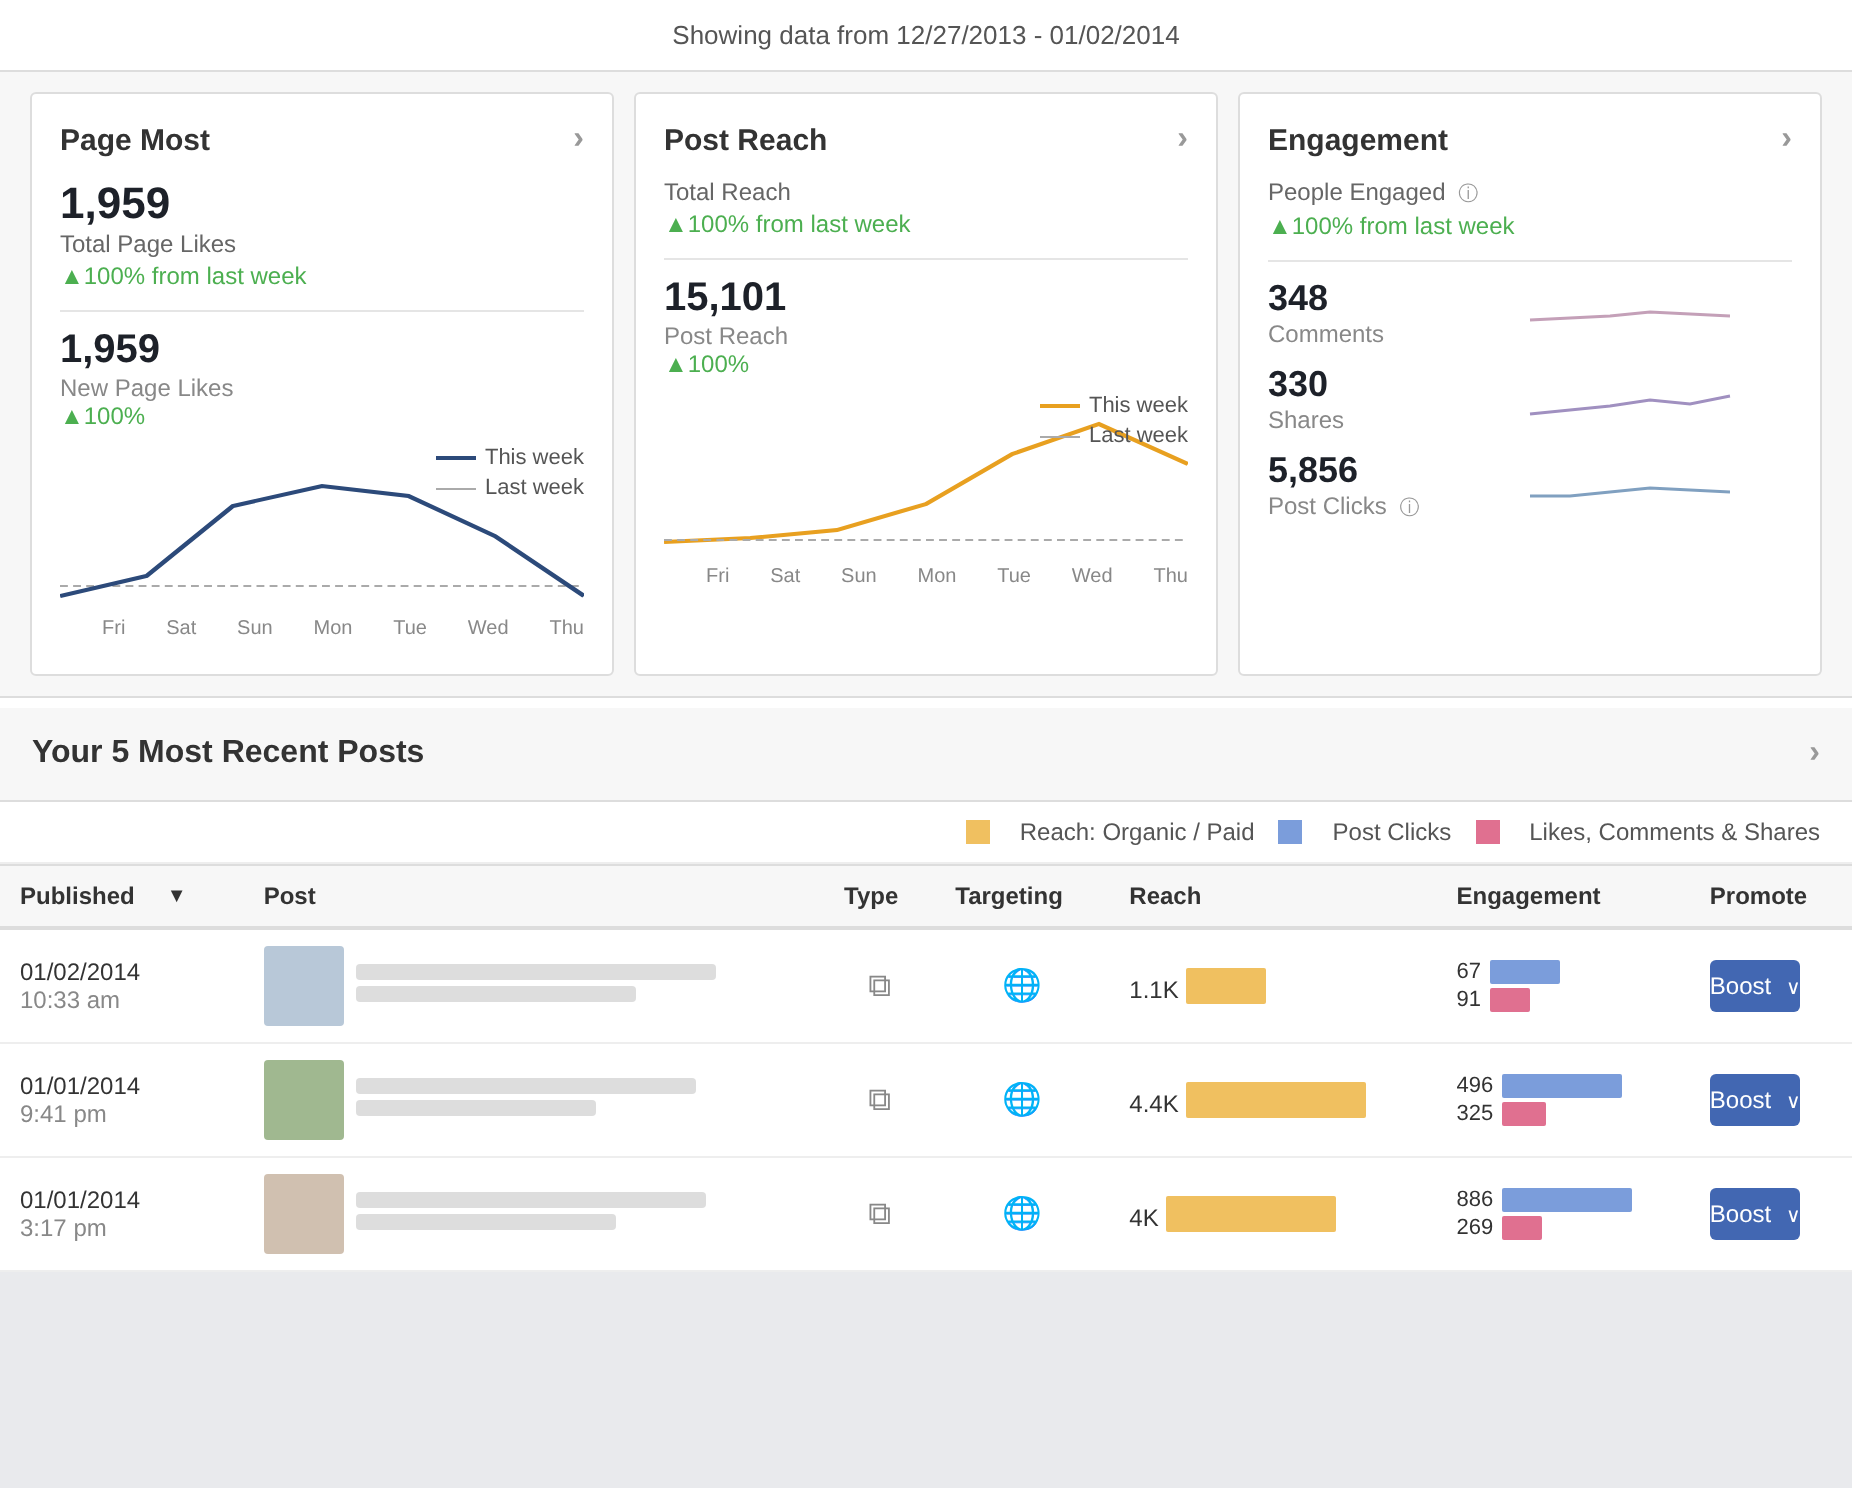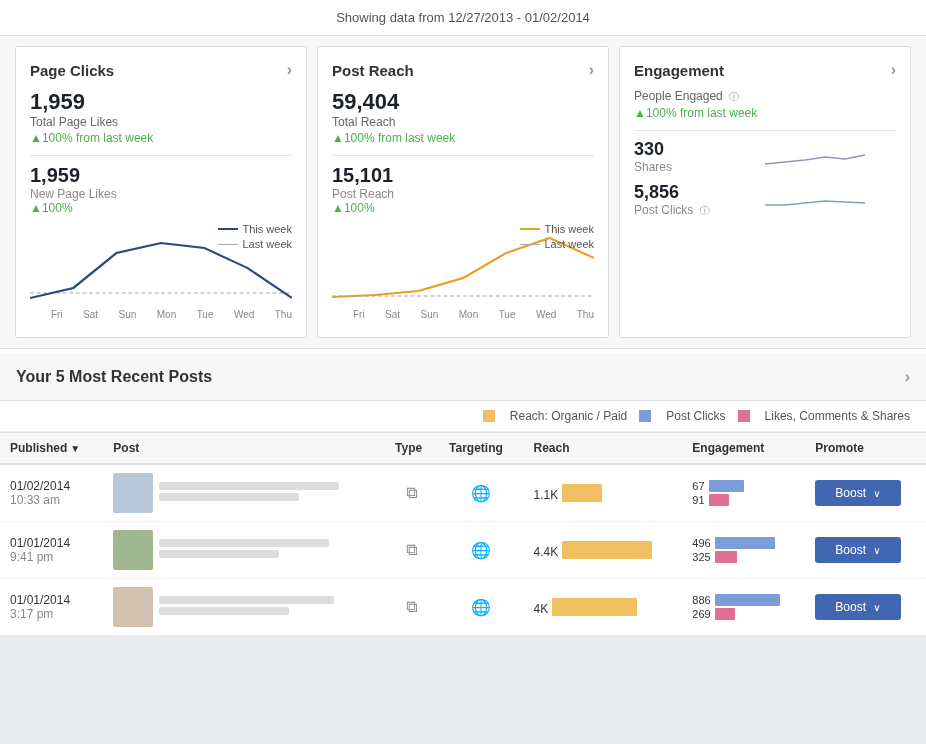--- a/index.html
+++ b/index.html
@@ -49,57 +49,57 @@
     .recent-posts-header { padding: 14px 16px; border-bottom: 1px solid #ddd; font-size: 16px; font-weight: bold; color: #333; display: flex; justify-content: space-between; align-items: center; background: #f7f7f7; }
     .recent-posts-header .arrow { color: #999; font-size: 16px; }
 
     .legend-bar { display: flex; align-items: center; justify-content: flex-end; padding: 8px 16px; gap: 12px; font-size: 12px; color: #555; border-bottom: 1px solid #eee; }
     .legend-color-box { width: 12px; height: 12px; display: inline-block; margin-right: 3px; }
 
     .posts-table { width: 100%; border-collapse: collapse; }
     .posts-table th { background: #f7f7f7; border-bottom: 2px solid #ddd; border-top: 1px solid #ddd; padding: 8px 10px; text-align: left; font-size: 12px; color: #333; font-weight: bold; }
     .posts-table td { border-bottom: 1px solid #eee; padding: 8px 10px; vertical-align: middle; font-size: 12px; color: #333; }
 
-    .published-header { cursor: pointer; display: flex; align-items: center; gap: 3px; }
+    .published-header { cursor: pointer; display: flex; align-items: center; gap: 16px; }
     .sort-arrow { font-size: 10px; }
 
     .post-thumb { width: 40px; height: 40px; background: #ccc; border-radius: 2px; display: inline-block; vertical-align: middle; margin-right: 6px; }
     .post-content { display: flex; align-items: center; }
     .post-text-line { height: 8px; background: #ddd; border-radius: 2px; margin-bottom: 3px; }
 
     .type-icon { font-size: 16px; color: #888; text-align: center; }
     .globe-icon { font-size: 16px; color: #4267B2; text-align: center; }
 
     .reach-bar-container { display: flex; align-items: flex-end; gap: 4px; }
     .reach-bar { height: 18px; background: #f0c060; border-radius: 1px; }
 
     .engagement-bars { display: flex; flex-direction: column; gap: 2px; }
     .eng-bar-row { display: flex; align-items: center; gap: 4px; font-size: 11px; }
     .eng-bar-blue { height: 12px; background: #7b9ddb; border-radius: 1px; }
     .eng-bar-pink { height: 12px; background: #e07090; border-radius: 1px; }
 
-    .boost-btn { background: #4267B2; color: #fff; border: none; border-radius: 3px; padding: 6px 20px; font-size: 12px; cursor: pointer; white-space: nowrap; }
+    .boost-btn { background: #4267B2; color: #fff; border: none; border-radius: 3px; padding: 6px 0; font-size: 12px; cursor: pointer; white-space: nowrap; }
     .boost-btn .chevron { font-size: 10px; margin-left: 4px; }
 
     .info-icon { font-size: 10px; color: #999; cursor: help; margin-left: 3px; }
   </style>
 </head>
 <body>
 
 <div class="main-container">
 
   <div class="date-header">
     <span>Showing data from 12/27/2013 - 01/02/2014</span>
   </div>
 
   <div class="stats-row">
 
     <div class="stat-card">
       <div class="stat-card-title">
-        <span>Page Clicks</span>
+        <span>Page Most</span>
         <span class="arrow">›</span>
       </div>
       <div class="stat-main">1,959</div>
       <div class="stat-label">Total Page Likes</div>
       <div class="stat-change">▲100% from last week</div>
       <hr class="stat-divider">
       <div class="stat-sub-number">1,959</div>
       <div class="stat-sub-label">New Page Likes</div>
       <div class="stat-sub-change">▲100%</div>
       <div class="chart-area">
@@ -129,21 +129,20 @@
           <span>Thu</span>
         </div>
       </div>
     </div>
 
     <div class="stat-card">
       <div class="stat-card-title">
         <span>Post Reach</span>
         <span class="arrow">›</span>
       </div>
-      <div class="stat-main">59,404</div>
       <div class="stat-label">Total Reach</div>
       <div class="stat-change">▲100% from last week</div>
       <hr class="stat-divider">
       <div class="stat-sub-number">15,101</div>
       <div class="stat-sub-label">Post Reach</div>
       <div class="stat-sub-change">▲100%</div>
       <div class="chart-area">
         <div class="chart-legend">
           <div class="legend-item">
             <div class="legend-line-orange"></div>
@@ -177,20 +176,31 @@
       </div>
       <div class="stat-label">
         <span>People Engaged</span>
         <span class="info-icon">ⓘ</span>
       </div>
       <div class="stat-change">▲100% from last week</div>
       <hr class="stat-divider">
       <div class="engagement-rows">
 
 
+        <div class="engagement-row">
+          <div class="eng-left">
+            <div class="eng-num">348</div>
+            <div class="eng-label">Comments</div>
+          </div>
+          <div class="eng-mini-chart">
+            <svg width="100%" height="30" viewBox="0 0 100 30">
+              <polyline points="0,18 20,17 40,16 60,14 80,15 100,16" fill="none" stroke="#c4a0b8" stroke-width="1.5"></polyline>
+            </svg>
+          </div>
+        </div>
 
         <div class="engagement-row">
           <div class="eng-left">
             <div class="eng-num">330</div>
             <div class="eng-label">Shares</div>
           </div>
           <div class="eng-mini-chart">
             <svg width="100%" height="30" viewBox="0 0 100 30">
               <polyline points="0,22 20,20 40,18 60,15 80,17 100,13" fill="none" stroke="#a090c0" stroke-width="1.5"></polyline>
             </svg>

